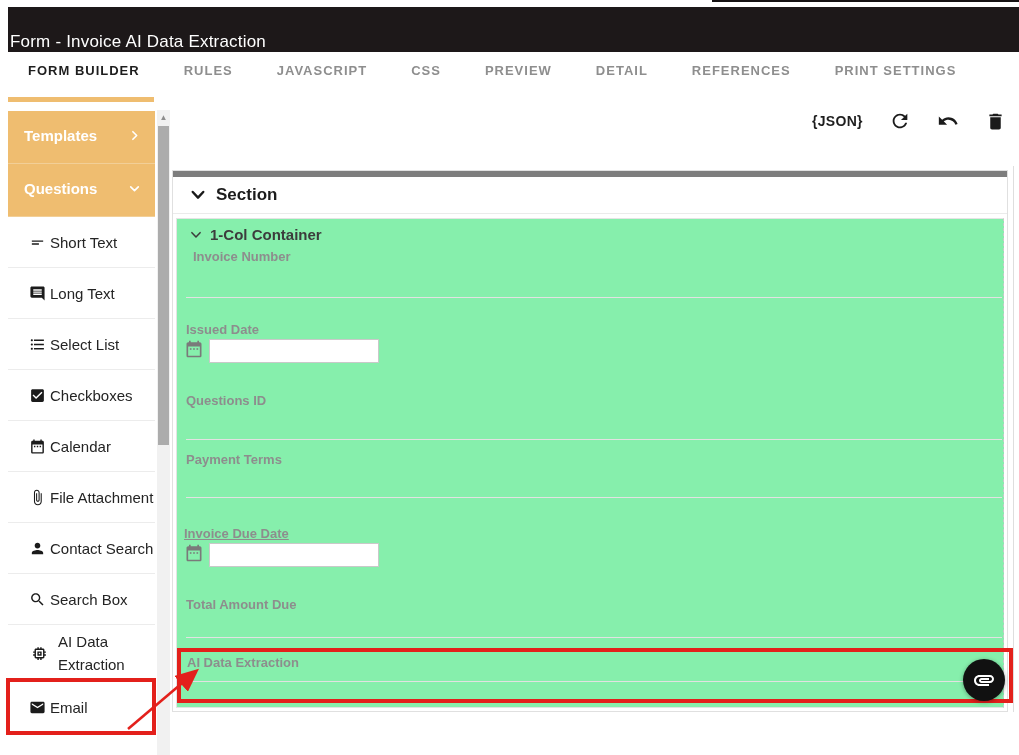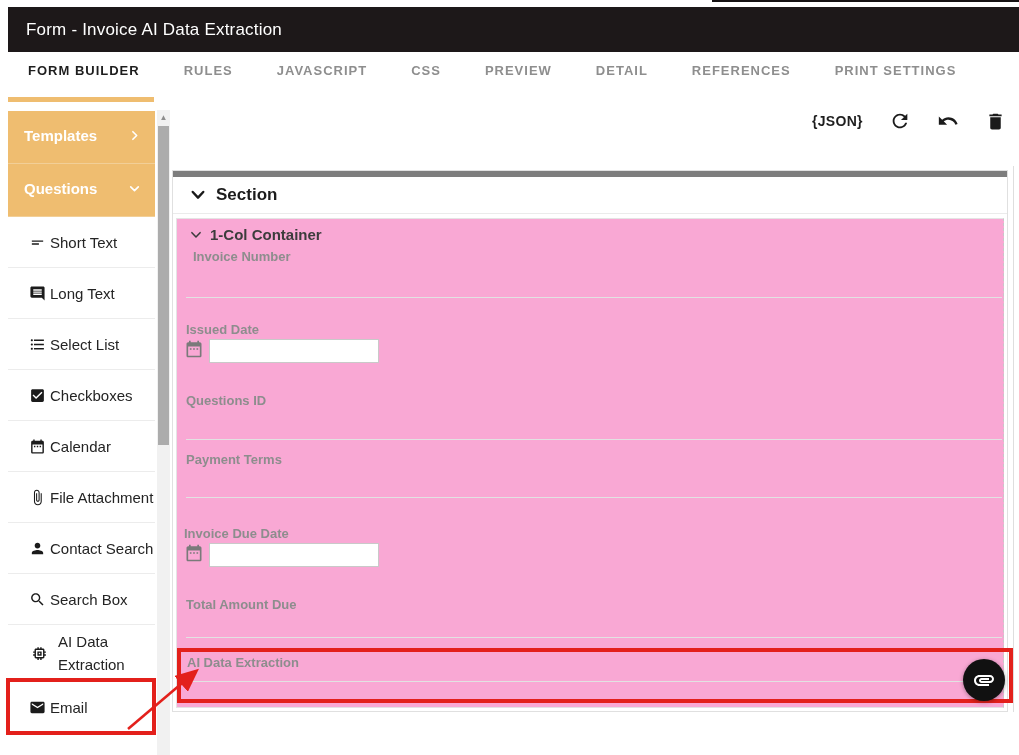--- a/index.html
+++ b/index.html
@@ -5,21 +5,21 @@
   * { margin:0; padding:0; box-sizing:border-box; }
   html,body { background:#fff; }
   .page {
     position:relative; width:1019px; height:755px; overflow:hidden;
     background:#fff; font-family:"Liberation Sans", sans-serif;
   }
   
   .top-hairline { position:absolute; left:712px; top:0; width:307px; height:2px; background:#161213; }
   .app-header {
     position:absolute; left:8px; top:7px; width:1011px; height:45px;
-    background:#1d1819; color:#fff; display:flex; align-items:center; padding-left:18px;
+    background:#1d1819; color:#fff; display:flex; align-items:flex-end; padding-left:2px;
   }
   .app-title { font-size:17px; letter-spacing:.2px; }
   
   .tabs {
     position:absolute; left:28px; top:63px; display:flex; gap:44px;
     font-size:13px; font-weight:bold; letter-spacing:1px; color:#8e8e8e; cursor:pointer;
   }
   .tab.active { color:#1e1e1e; }
   .tab-indicator { position:absolute; left:8px; top:97px; width:146px; height:5px; background:#efbd70; }
   
@@ -53,21 +53,21 @@
     background:#fff; border:1px solid #e0e0e0;
   }
   .panel-topbar { height:6px; background:#7d7d7d; }
   .section-header {
     height:37px; display:flex; align-items:center; gap:9px; padding-left:16px;
     border-bottom:1px solid #ebebeb; cursor:pointer;
   }
   .section-title { font-size:17px; font-weight:600; color:#1c1c1c; }
   .container-panel {
     position:absolute; left:176px; top:218px; width:828px; height:490px;
-    border:1px solid #e4e4e4; border-right:1px dashed #c8c8c8; background:#f9a8d4;
+    border:1px solid #e4e4e4; border-right:1px dashed #c8c8c8; background:#86efac;
   }
   .container-header { display:flex; align-items:center; gap:7px; padding:7px 0 0 12px; cursor:pointer; }
   .container-title { font-size:15px; font-weight:600; color:#3c3c3c; }
   
   .field-label { position:absolute; font-size:13px; font-weight:bold; color:#8d8d8d; }
   .underline { position:absolute; height:1px; background:#e2e2e2; }
   .date-input {
     position:absolute; width:170px; height:24px; border:1px solid #c9c9c9; background:#fff;
     font-size:13px; padding:0 6px; color:#333;
   }
@@ -239,21 +239,21 @@
       <path d="M9 11H7v2h2v-2zm4 0h-2v2h2v-2zm4 0h-2v2h2v-2zm2-7h-1V2h-2v2H8V2H6v2H5c-1.11 0-1.99.9-1.99 2L3 20c0 1.1.89 2 2 2h14c1.1 0 2-.9 2-2V6c0-1.1-.9-2-2-2zm0 16H5V9h14v11z"></path>
     </svg>
   <input class="date-input" style="left: 209px; top: 339px;" value="">
 
   <span class="field-label" style="left:186px; top:393px;">Questions ID</span>
   <div class="underline" style="left:186px; top:439px; width:816px;"></div>
 
   <span class="field-label" style="left:186px; top:452px;">Payment Terms</span>
   <div class="underline" style="left:186px; top:497px; width:816px;"></div>
 
-  <span class="field-label" style="left:184px; top:526px;">Invoice Due Date</span>
+  <span class="field-label" style="left:184px; top:526px;text-decoration:underline;">Invoice Due Date</span>
   <svg class="cal-icon" style="left:184px; top:543px;" width="20" height="20" viewBox="0 0 24 24" fill="#7a7a7a">
       <path d="M9 11H7v2h2v-2zm4 0h-2v2h2v-2zm4 0h-2v2h2v-2zm2-7h-1V2h-2v2H8V2H6v2H5c-1.11 0-1.99.9-1.99 2L3 20c0 1.1.89 2 2 2h14c1.1 0 2-.9 2-2V6c0-1.1-.9-2-2-2zm0 16H5V9h14v11z"></path>
     </svg>
   <input class="date-input" style="left: 209px; top: 543px;" value="">
 
   <span class="field-label" style="left:186px; top:597px;">Total Amount Due</span>
   <div class="underline" style="left:186px; top:637px; width:816px;"></div>
 
   <span class="field-label" style="left:187px; top:655px;">AI Data Extraction</span>
   <div class="underline" style="left:187px; top:681px; width:813px;"></div>

